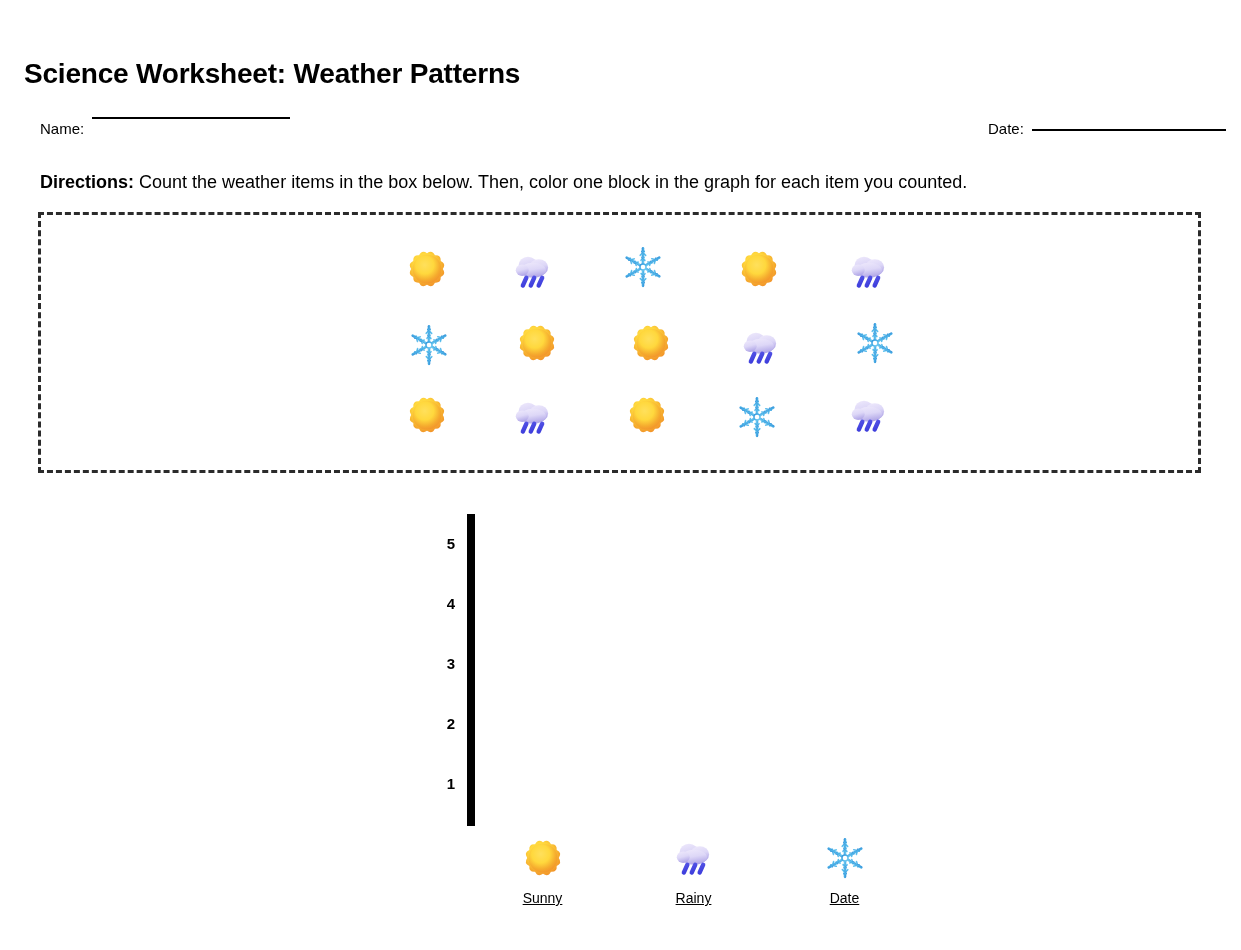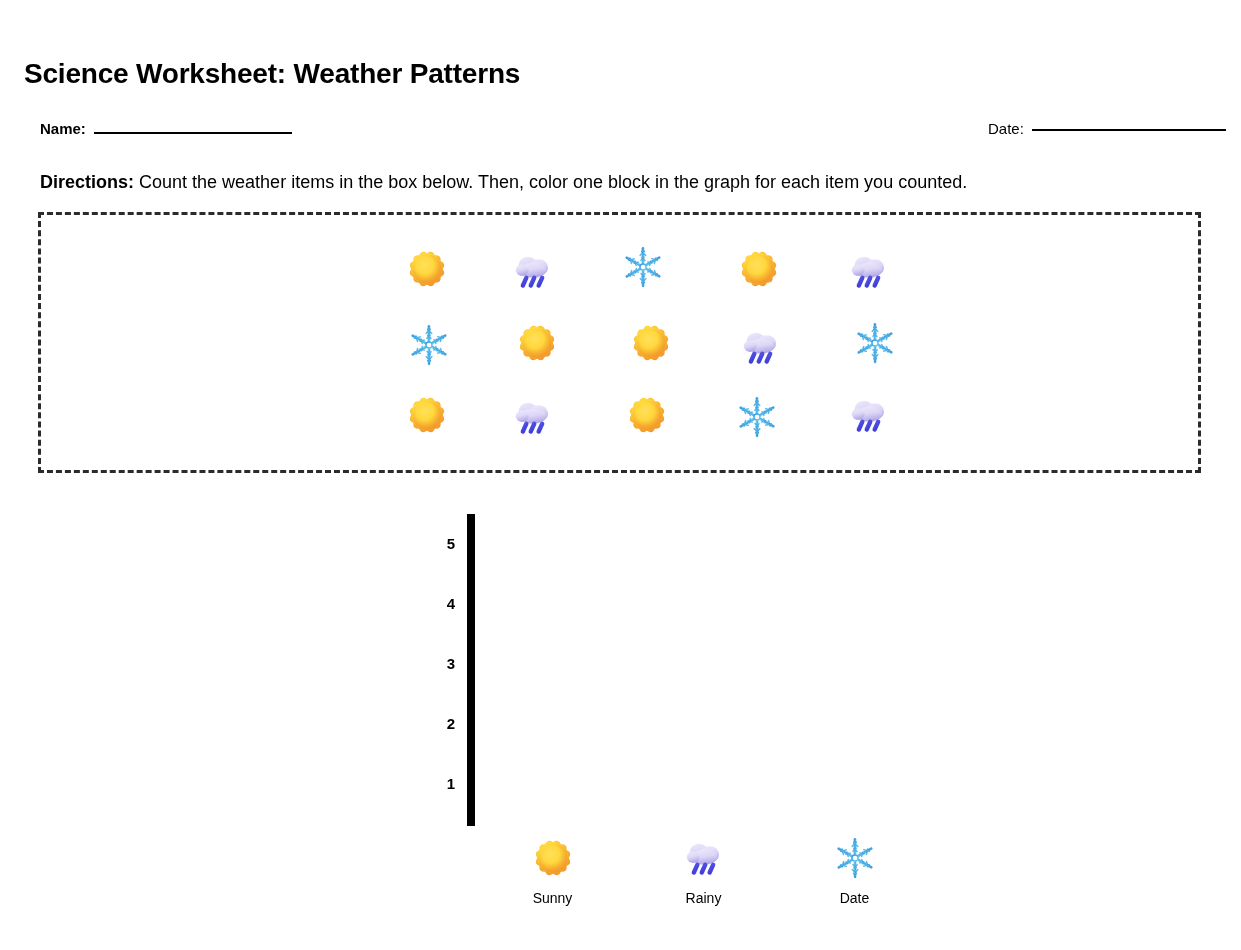--- a/index.html
+++ b/index.html
@@ -33,23 +33,22 @@
     letter-spacing: -0.2px;
     white-space: nowrap;
   }
 
   
   .name-row {
     position: absolute;
     left: 40px;
     top: 120px;
     display: flex;
-    align-items: flex-end;
+    align-items: flex-start;
     font-size: 15px;
-    font-weight: bold;
   }
   .date-row {
     position: absolute;
     left: 988px;
     top: 120px;
     display: flex;
     align-items: baseline;
     font-size: 15px;
   }
   .field-label {
@@ -133,24 +132,25 @@
     text-align: right;
     font-size: 15px;
     font-weight: bold;
     line-height: 60px;
     height: 60px;
   }
 
   
   .legend {
     position: absolute;
-    left: 477px;
+    left: 467px;
     top: 832px;
     width: 453px;
     display: flex;
+    text-decoration: underline;
   }
   .legend-item {
     width: 151px;
     display: flex;
     flex-direction: column;
     align-items: center;
   }
   .legend-icon {
     height: 52px;
     display: flex;

